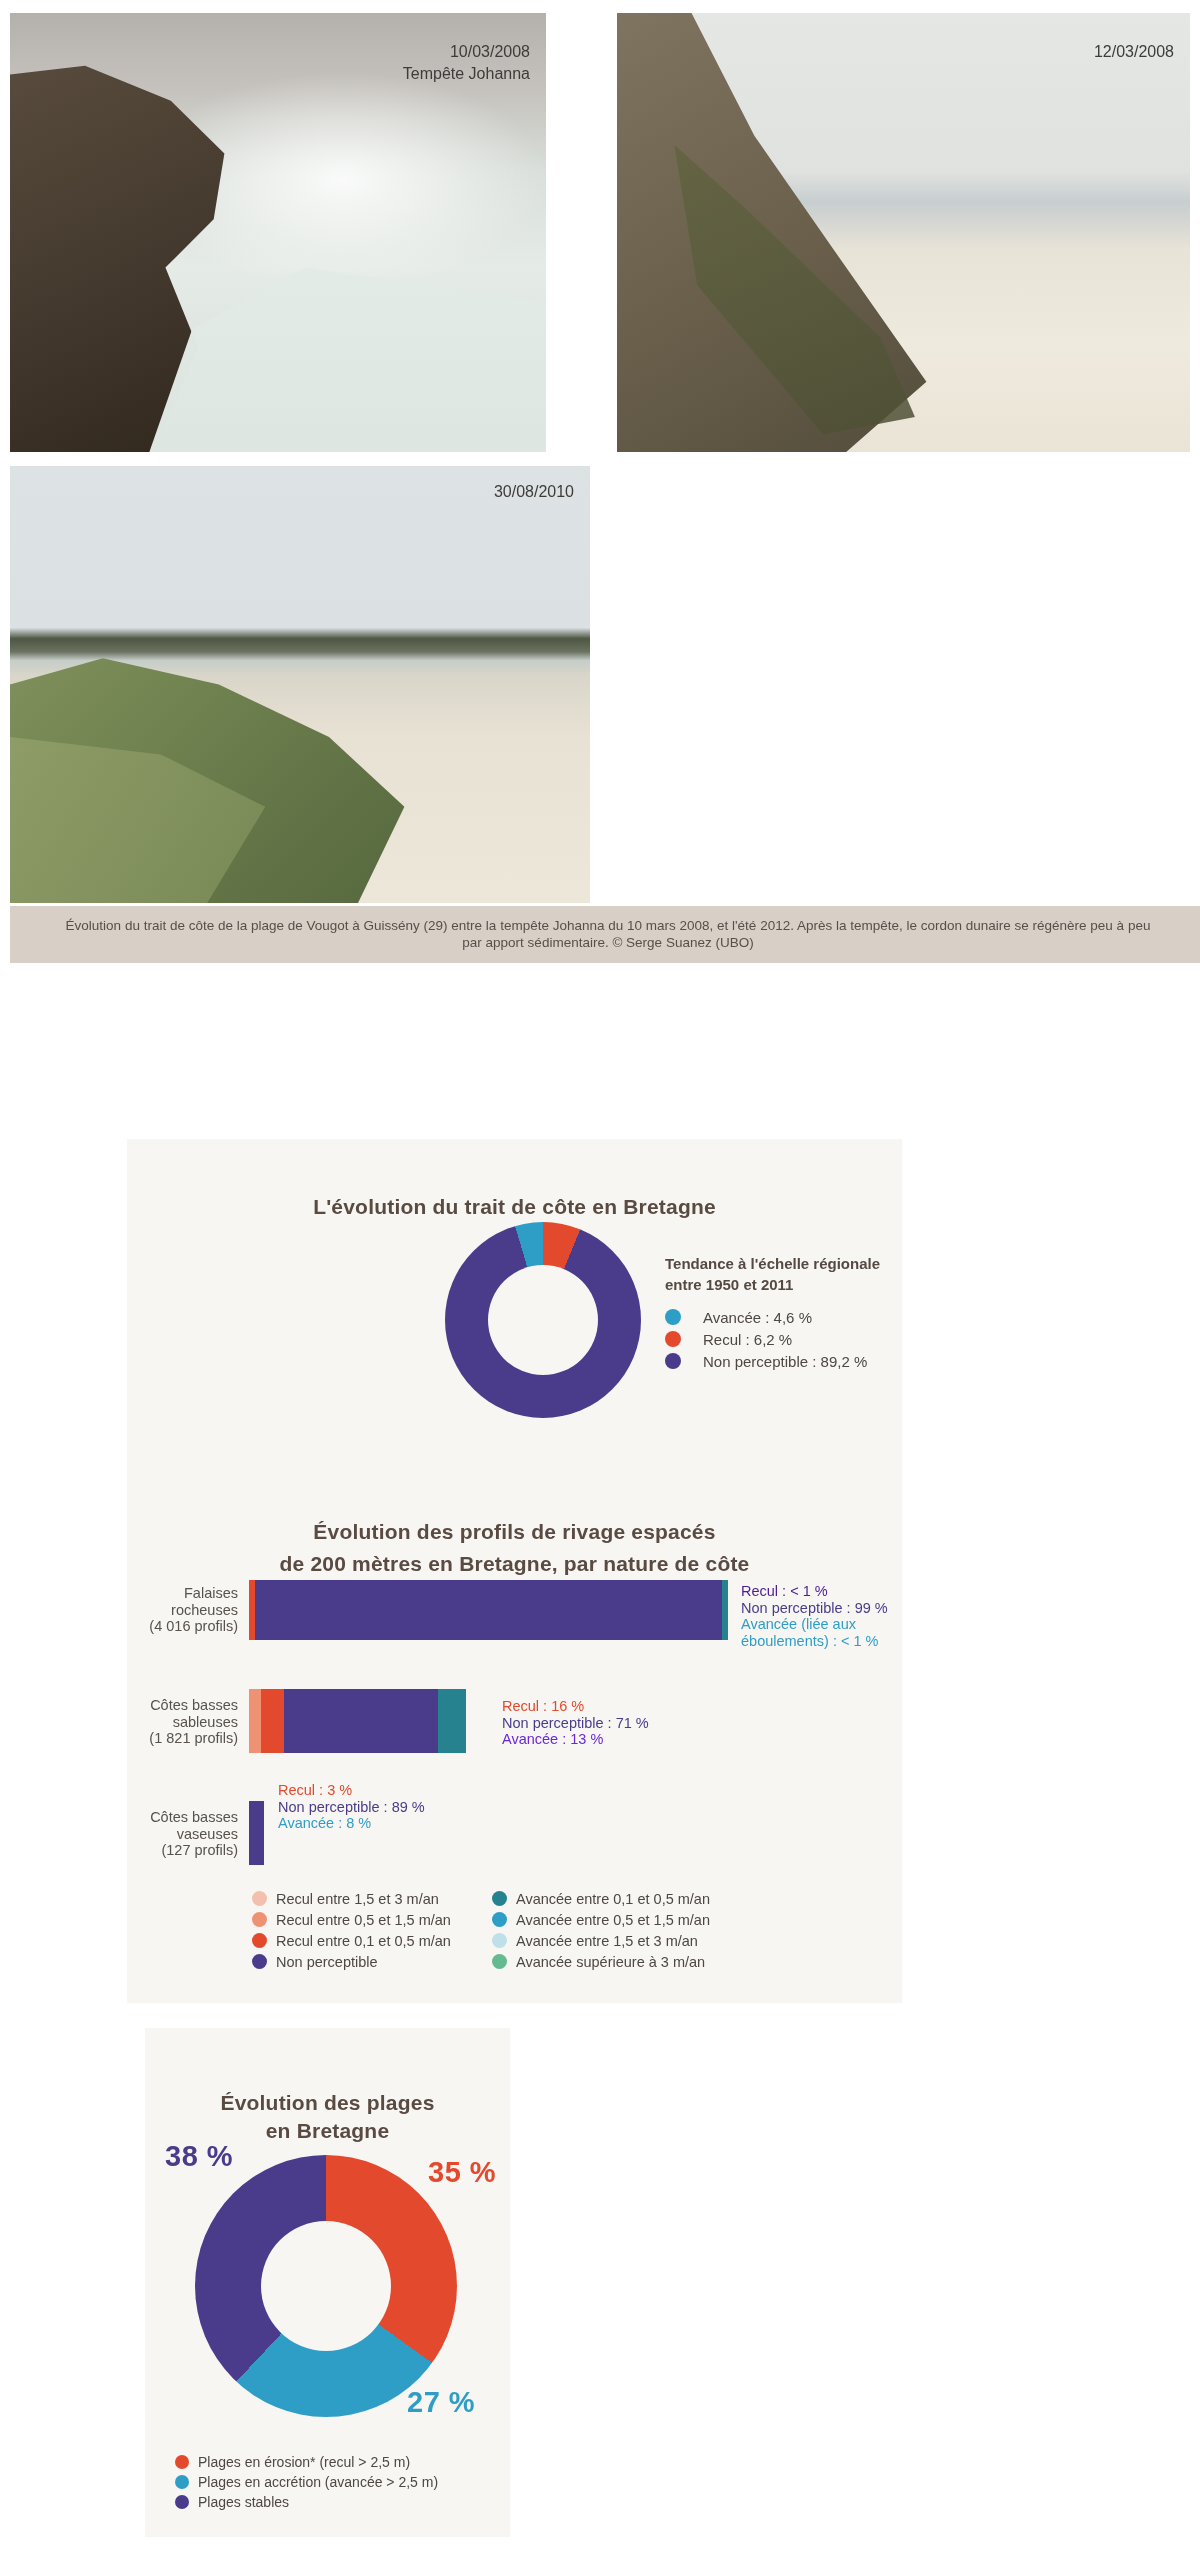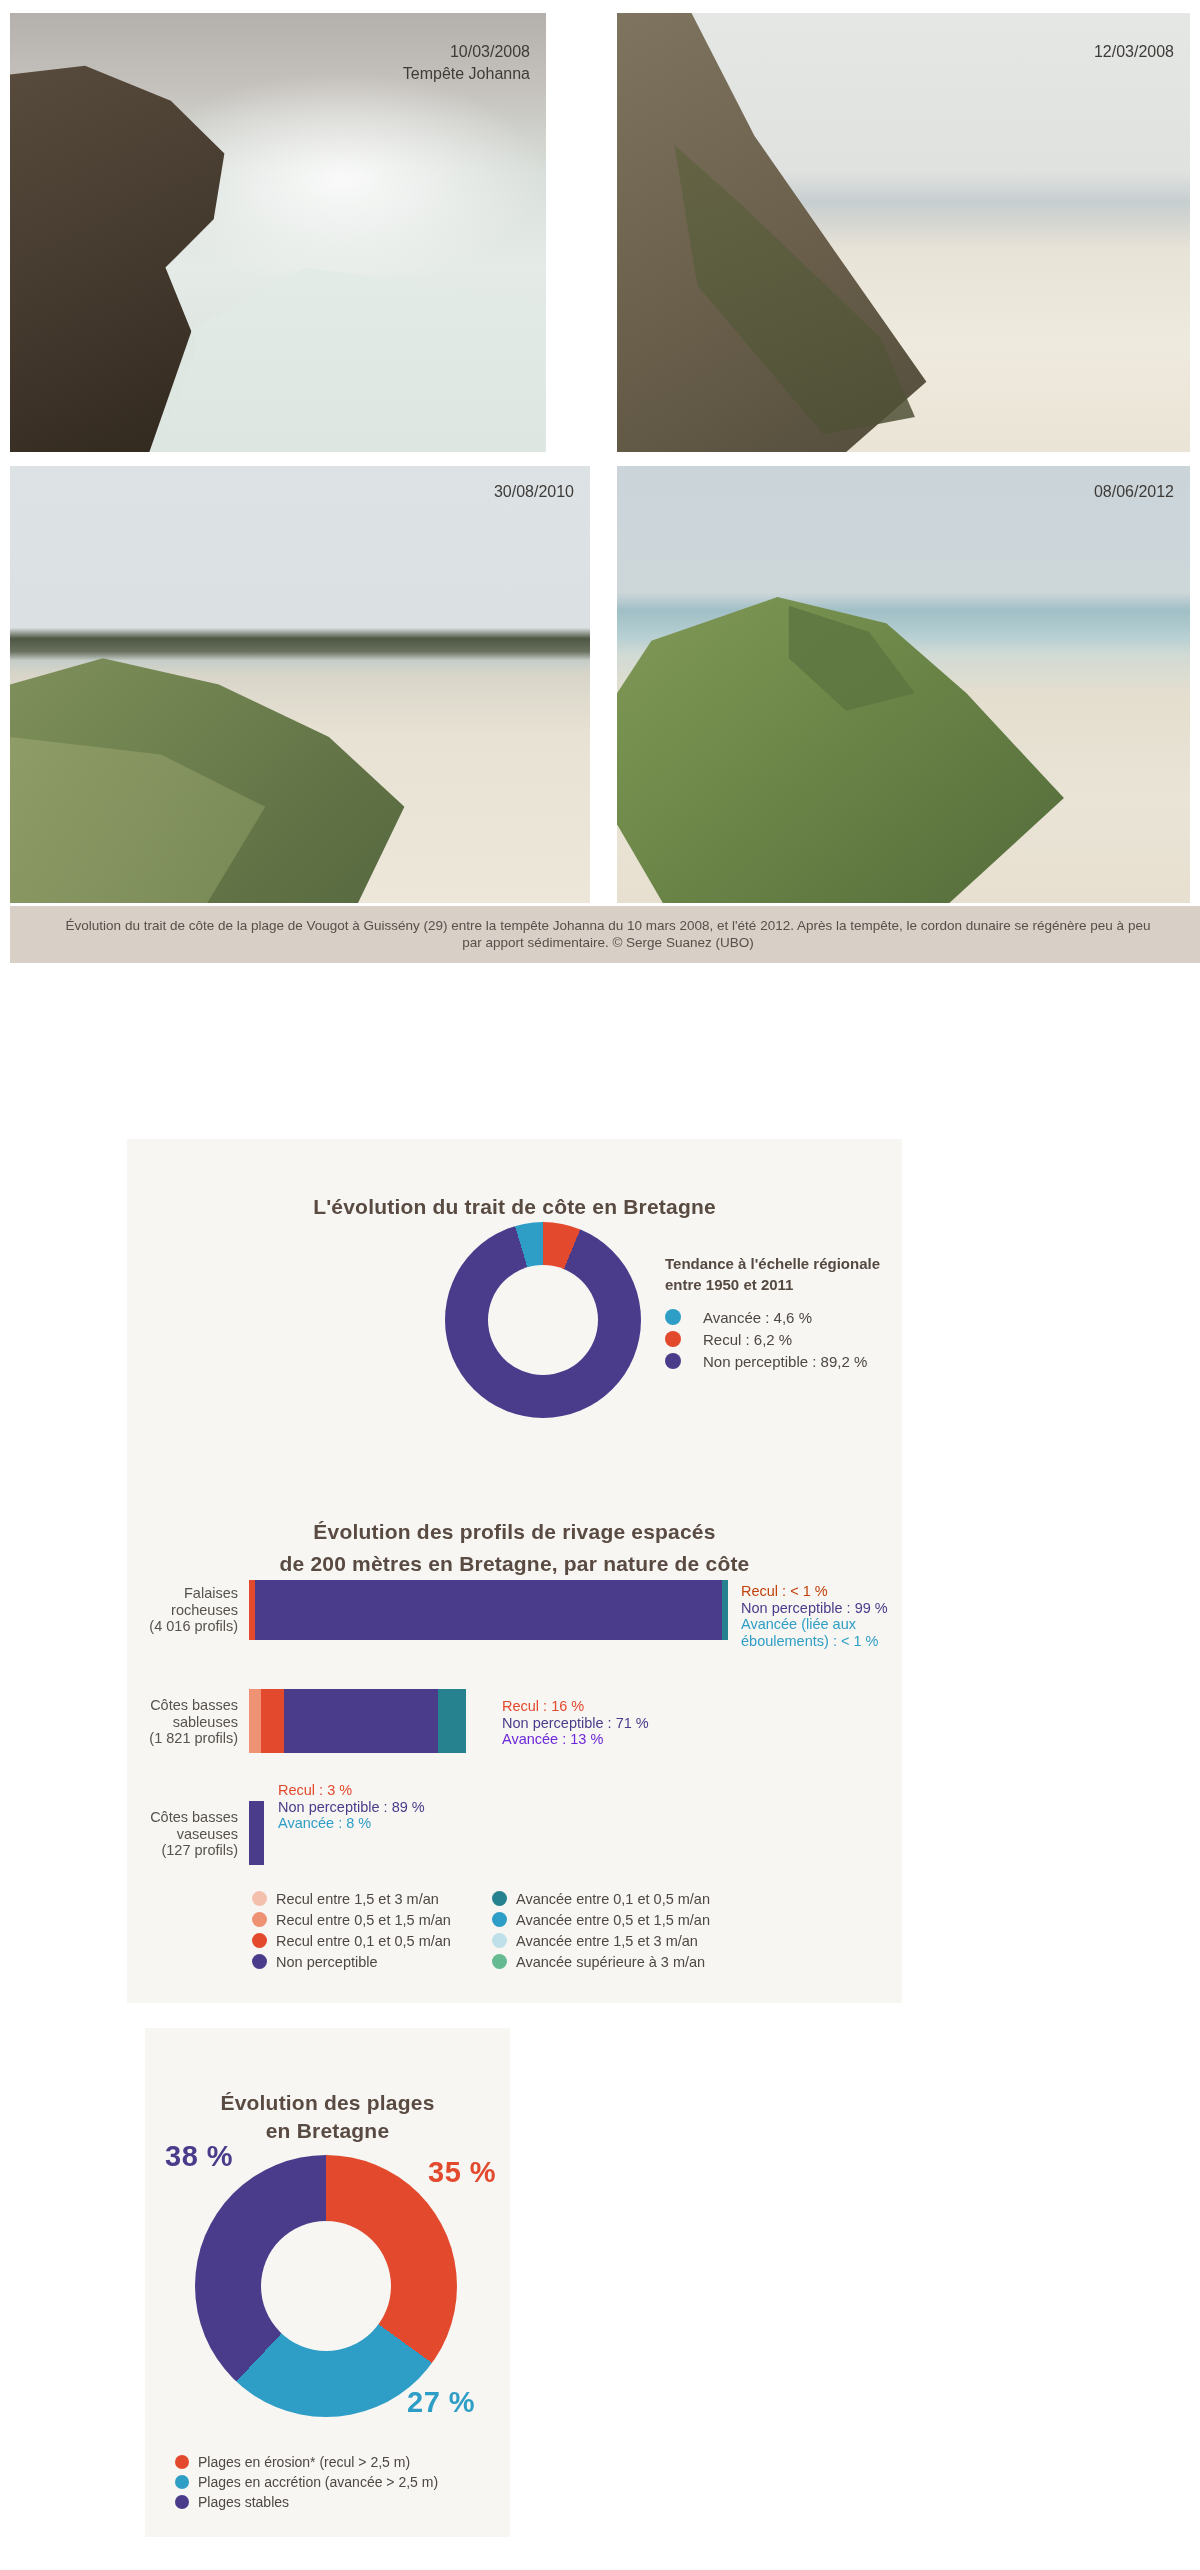--- a/index.html
+++ b/index.html
@@ -104,27 +104,20 @@
       <div>12/03/2008</div>
     </div>
   </div>
   <div class="photo" id="photo3">
     <div class="shape dune"></div>
     <div class="shape grass"></div>
     <div class="date" style="top:15px;">
       <div>30/08/2010</div>
     </div>
   </div>
-  <div class="photo" id="photo4">
-    <div class="shape dune"></div>
-    <div class="shape grass"></div>
-    <div class="date" style="top:15px;">
-      <div>08/06/2012</div>
-    </div>
-  </div>
 
   <div class="caption-bar">
     <div>Évolution du trait de côte de la plage de Vougot à Guissény (29) entre la tempête Johanna du 10 mars 2008, et l'été 2012. Après la tempête, le cordon dunaire se régénère peu à peu par apport sédimentaire. © Serge Suanez (UBO)</div>
   </div>
 
   <div class="panel" id="panel1">
 
     <div class="h1" style="top:16px;">L'évolution du trait de côte en Bretagne</div>
 
 
@@ -158,21 +151,21 @@
       <div>Falaises</div>
       <div>rocheuses</div>
       <div>(4 016 profils)</div>
     </div>
     <div class="bar" style="top: 441px; height: 60px; width: 479px;">
         <span class="seg" style="width: 1.2%; background-color: rgb(226, 73, 45);"></span>
         <span class="seg" style="width: 97.6%; background-color: rgb(74, 60, 138);"></span>
         <span class="seg" style="width: 1.2%; background-color: rgb(38, 130, 143);"></span>
       </div>
     <div class="notes" style="left:614px;top:444px;">
-      <div style="color: #c2410c;">Recul : &lt; 1 %</div>
+      <div style="color: #4c1d95;">Recul : &lt; 1 %</div>
       <div style="color: rgb(74, 60, 138);">Non perceptible : 99 %</div>
       <div style="color: rgb(47, 158, 198);">Avancée (liée aux</div>
       <div style="color: rgb(47, 158, 198);">éboulements) : &lt; 1 %</div>
     </div>
 
     <div class="rowlabel" style="top:558px;">
       <div>Côtes basses</div>
       <div>sableuses</div>
       <div>(1 821 profils)</div>
     </div>

